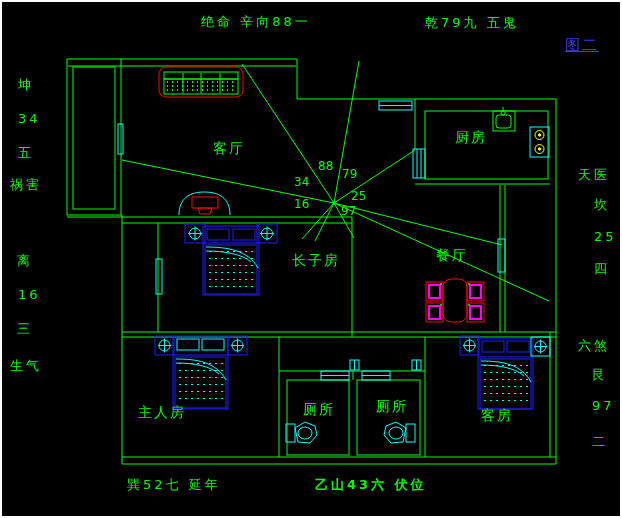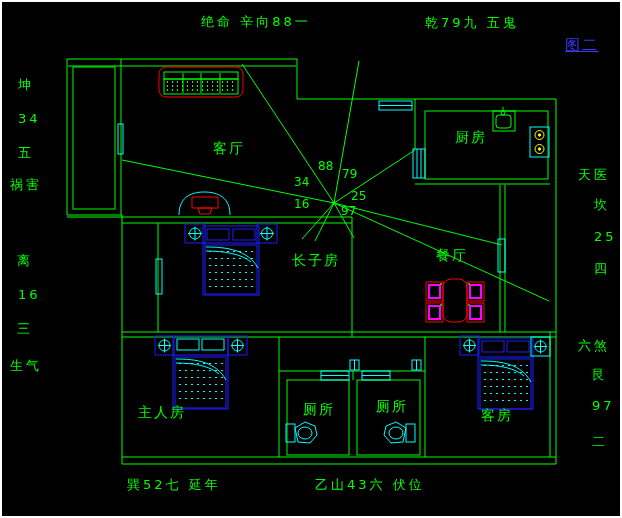--- a/index.html
+++ b/index.html
@@ -237,21 +237,21 @@
   <div class="lbl cap" style="left:592px;top:196px;">坎</div>
   <div class="lbl cap" style="left:592px;top:228px;">25</div>
   <div class="lbl cap" style="left:592px;top:260px;">四</div>
 
   <div class="lbl cap" style="left:576px;top:337px;">六煞</div>
   <div class="lbl cap" style="left:590px;top:366px;">艮</div>
   <div class="lbl cap" style="left:590px;top:397px;">97</div>
   <div class="lbl cap" style="left:590px;top:433px;">二</div>
 
   <div class="lbl cap" style="left:125px;top:476px;">巽52七 延年</div>
-  <div class="lbl cap" style="left:313px;top:476px;">乙山43六 伏位</div>
+  <div class="lbl cap" style="left:313px;top:476px;font-weight:bold;">乙山43六 伏位</div>
 
   <div class="lbl" style="left:211px;top:139px;">客厅</div>
   <div class="lbl" style="left:453px;top:129px;font-family:Liberation Serif, serif;">厨房</div>
   <div class="lbl" style="left:290px;top:251px;">长子房</div>
   <div class="lbl" style="left:434px;top:246px;">餐厅</div>
   <div class="lbl" style="left:136px;top:403px;text-align:center;">主人房</div>
   <div class="lbl" style="left:301px;top:400px;">厕所</div>
   <div class="lbl" style="left:374px;top:397px;">厕所</div>
   <div class="lbl" style="left:435px;top:406px;margin-left:44px;">客房</div>
 

